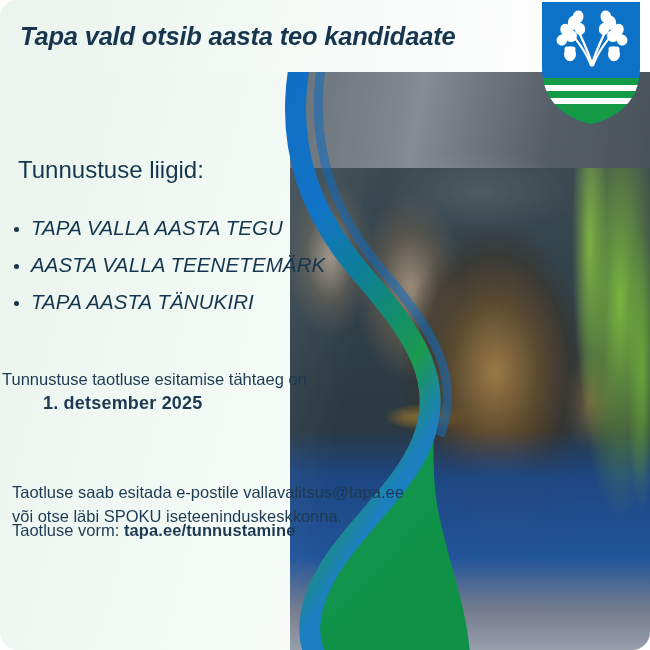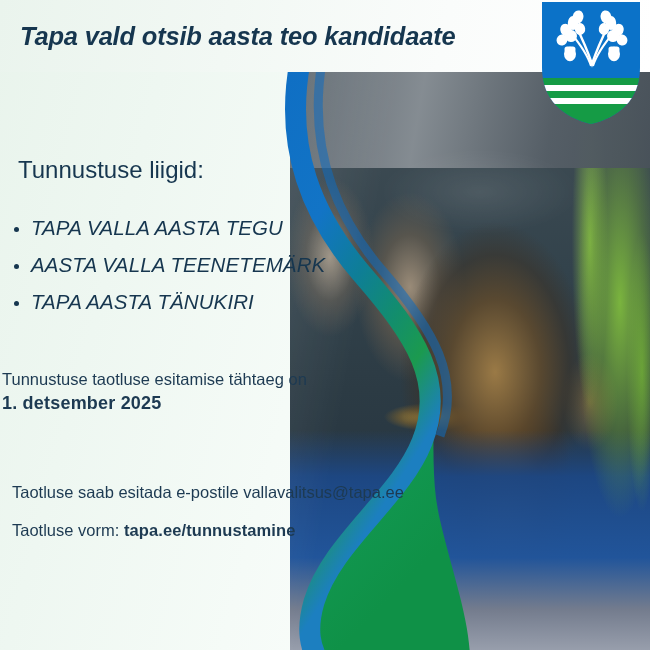--- a/index.html
+++ b/index.html
@@ -10,20 +10,21 @@
   body {
     font-family: "Liberation Sans", sans-serif;
   }
 
   #poster {
     position: relative;
     width: 650px;
     height: 650px;
     overflow: hidden;
     background: linear-gradient(105deg, #e9f4ec 0%, #eef7f1 22%, #f5fbf7 48%, #fbfdfc 70%, #ffffff 100%);
+    border-radius: 18px;
   }
 
   
   .photo-wrap {
     position: absolute;
     top: 72px;
     left: 290px;
     width: 360px;
     height: 578px;
     overflow: hidden;
@@ -158,20 +159,21 @@
     font-size: 16.5px;
     color: #1d3a52;
     line-height: 1.42;
     white-space: nowrap;
   }
   .deadline .strong {
     display: block;
     font-weight: bold;
     font-size: 18px;
     letter-spacing: 0.2px;
+    margin-left: 41px;
   }
 
   .howto {
     position: absolute;
     top: 446px;
     left: 12px;
     font-size: 16.5px;
     color: #1d3a52;
     line-height: 1.45;
     white-space: nowrap;
@@ -310,20 +312,21 @@
     <li>TAPA AASTA TÄNUKIRI</li>
   </ul>
 
   <div class="deadline">
     <span>Tunnustuse taotluse esitamise tähtaeg on</span>
     <span class="strong">1. detsember 2025</span>
   </div>
 
   <div class="howto">
     <div>Taotluse saab esitada e-postile vallavalitsus@tapa.ee</div>
+    <div>või otse läbi SPOKU iseteeninduskeskkonna.</div>
   </div>
 
   <div class="formline">
     <span>Taotluse vorm:</span>
     <span class="url">tapa.ee/tunnustamine</span>
   </div>
 
 </div>
 
 </body></html>

